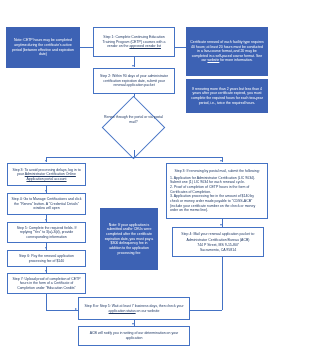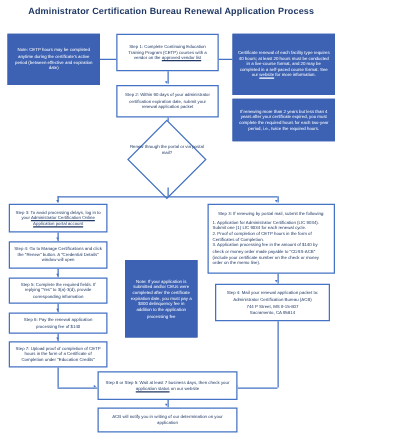--- a/index.html
+++ b/index.html
@@ -83,21 +83,20 @@
     border-top:1.8px solid transparent;
     border-bottom:1.8px solid transparent;
     border-left:2.4px solid #4472c4;
   }
 </style>
 </head>
 <body>
 
 <div id="page">
 
-  <div class="title">Administrator Certification Bureau Renewal Application Process</div>
 
   <div class="node box-blue" style="left:6px;top:27px;width:74px;height:41px;">
     <span class="inner">Note: CETP hours may be completed anytime during the certificate's active period (between effective and expiration date)</span>
   </div>
 
   <div class="node box-white" style="left:93px;top:27px;width:82px;height:30px;">
     <span class="inner">
       <span>Step 1: Complete Continuing Education Training Program (CETP) courses with a vendor on the </span><u class="lk">approved vendor list</u>
     </span>
   </div>

